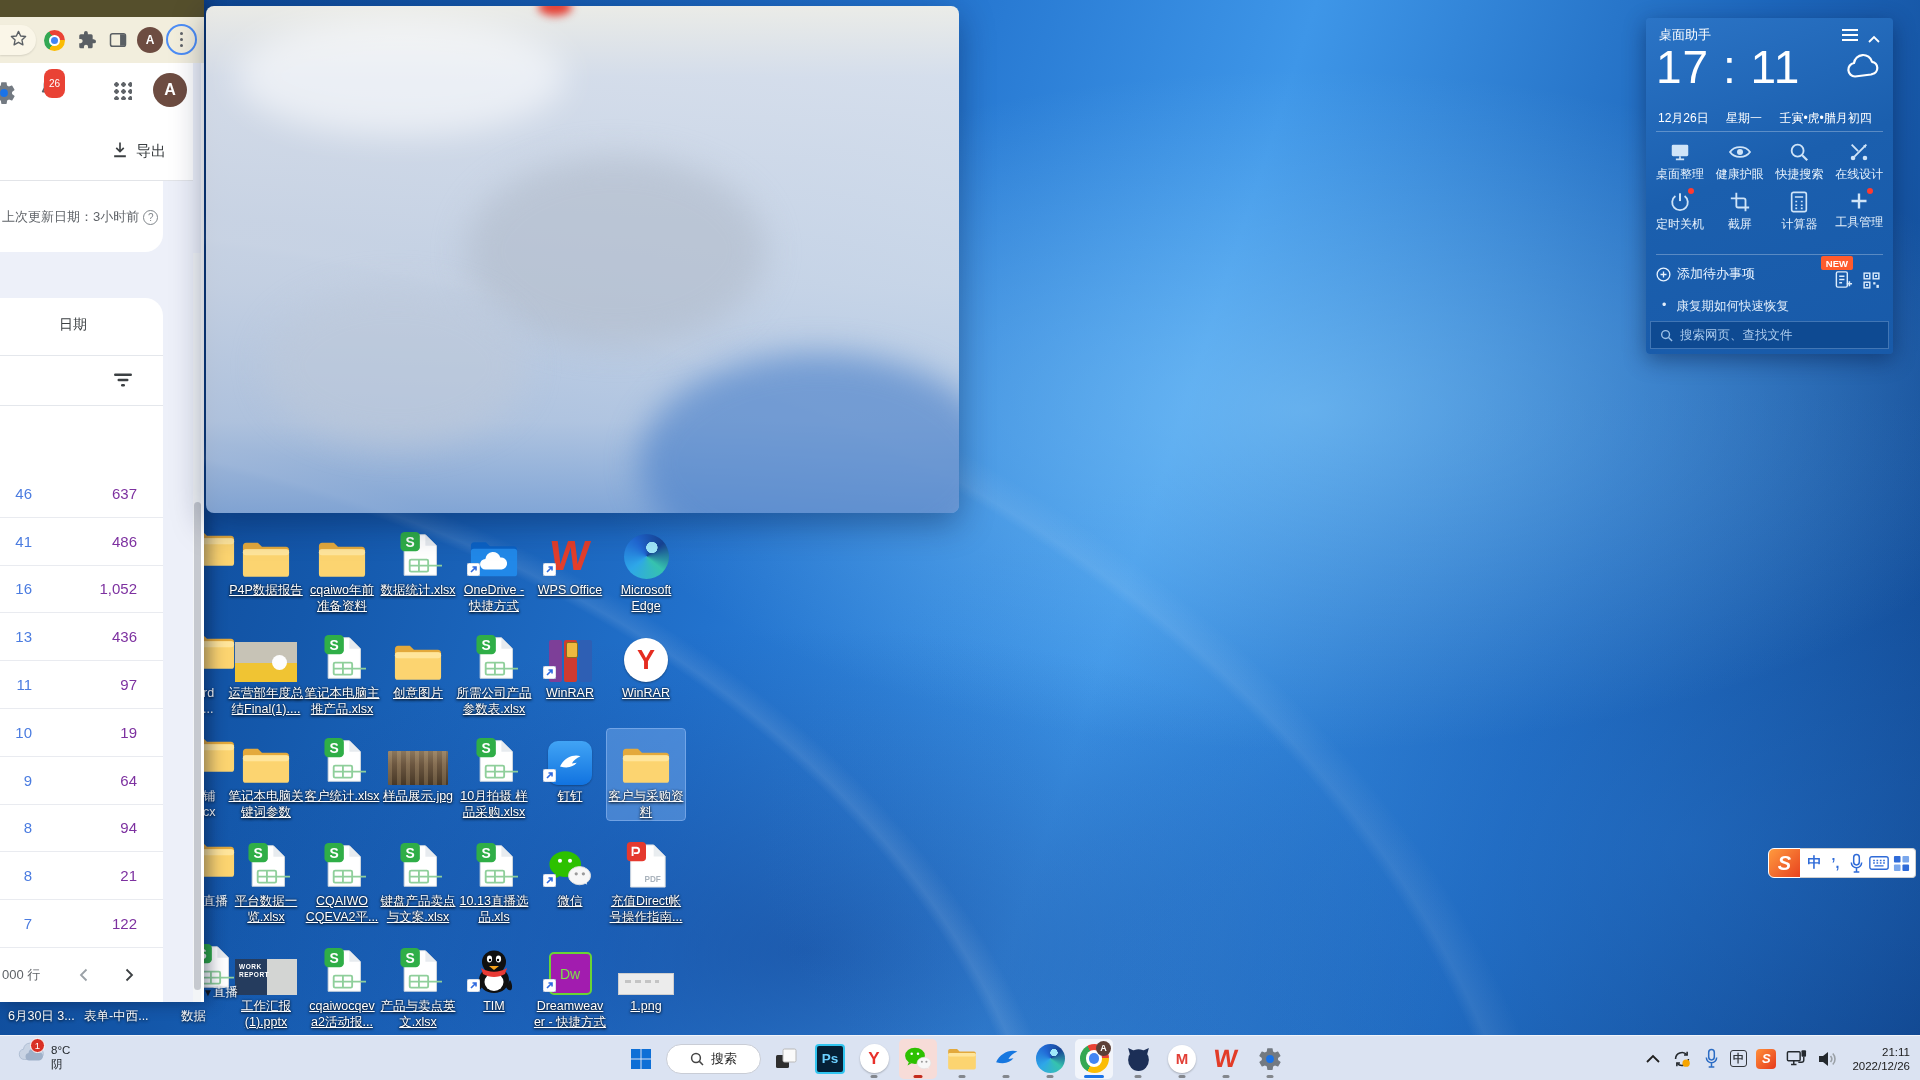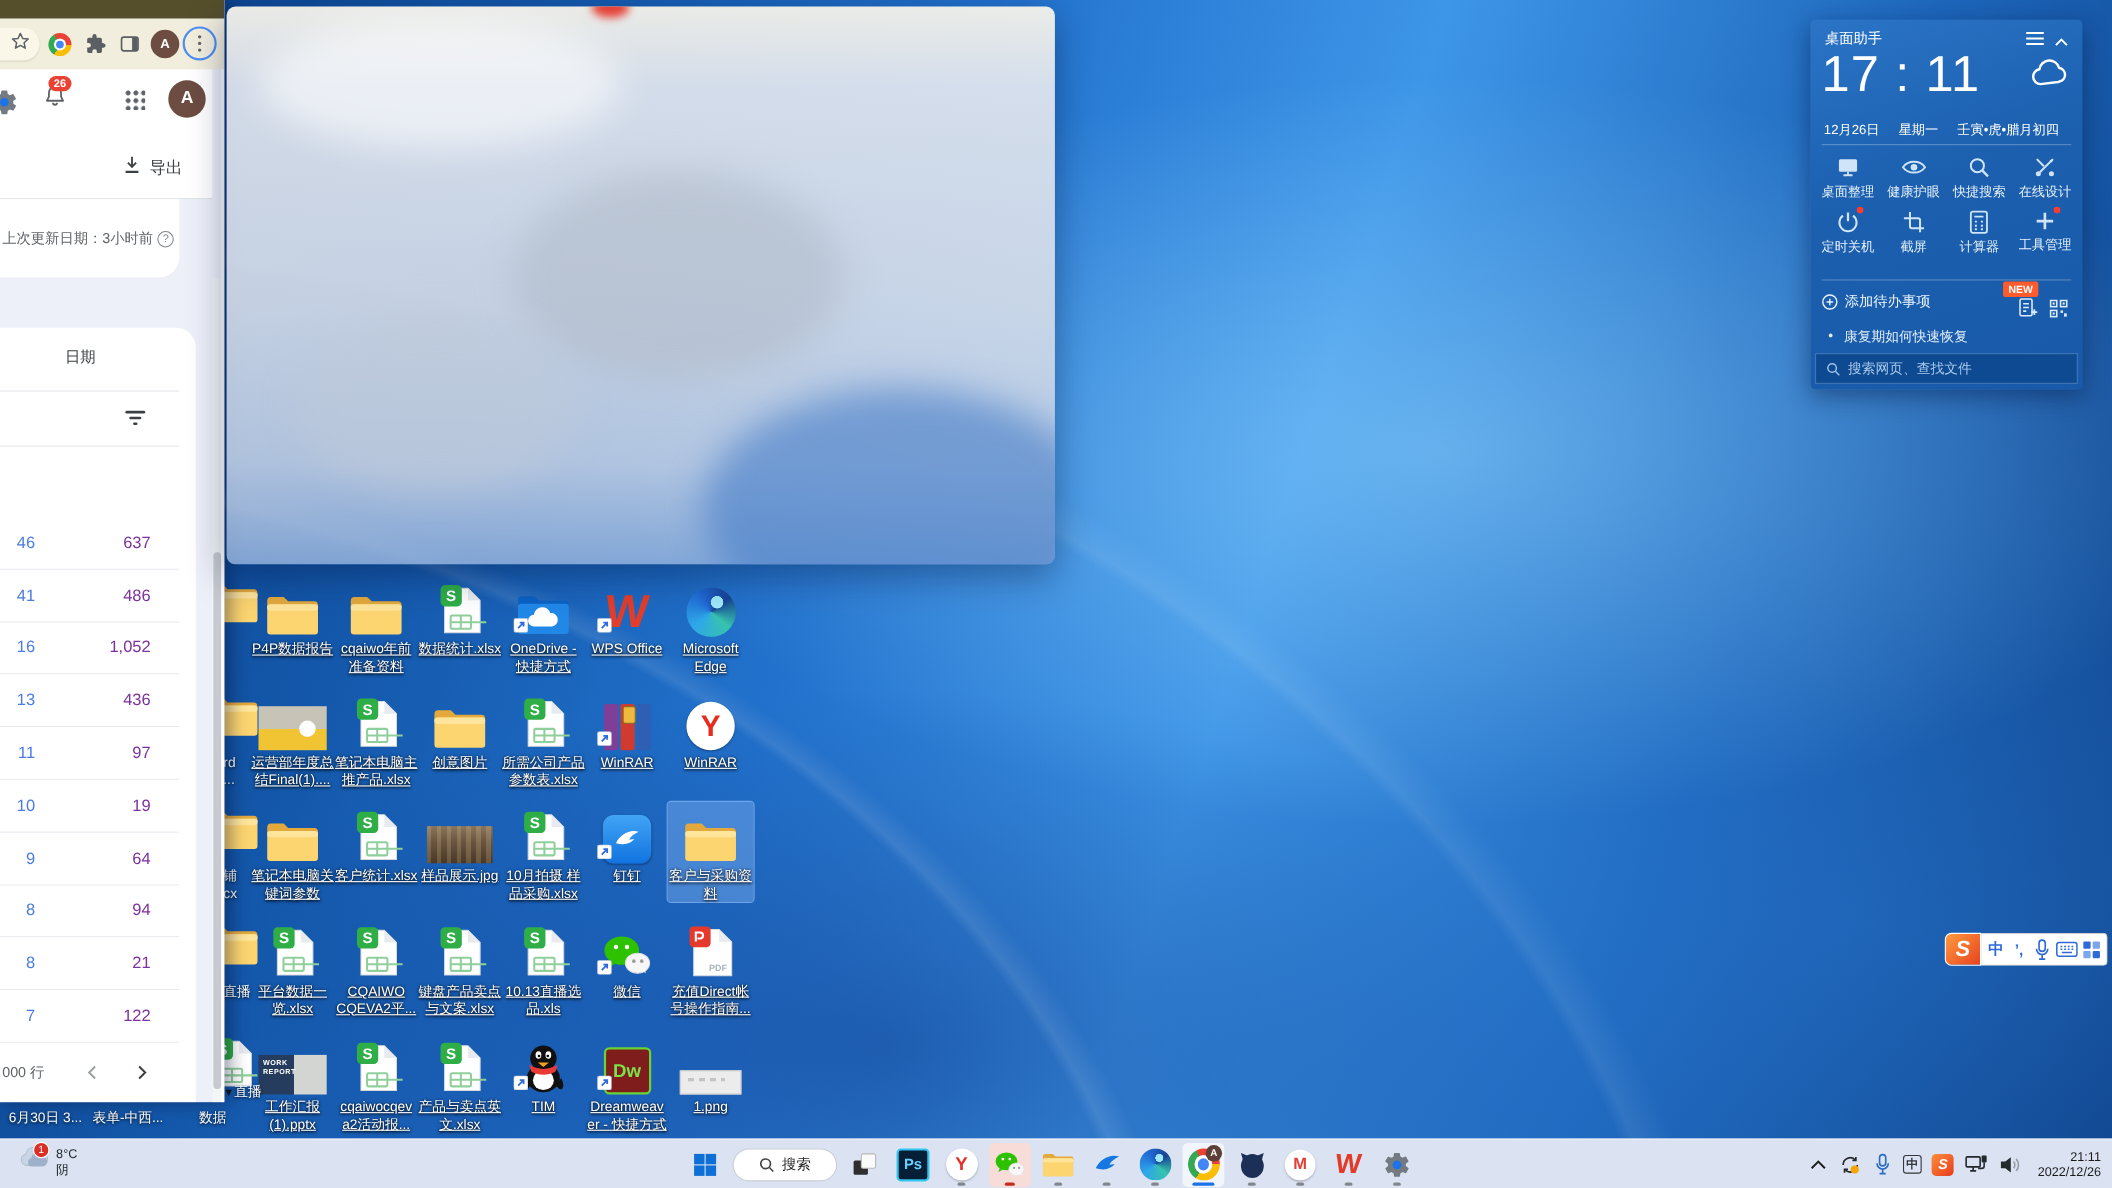--- a/index.html
+++ b/index.html
@@ -36,22 +36,22 @@
     background:radial-gradient(circle at 62% 30%, #9fe8fa 0 13%, transparent 14%),
       conic-gradient(from 130deg,#36c3ae,#2ea7e8 28%,#2169d6 55%,#174494 78%,#36c3ae 100%);}
   .winrar-ic{display:flex;gap:2px;position:relative;height:44px;align-items:flex-end;}
   .winrar-ic i{width:13px;height:42px;border-radius:2px;display:block;}
   .winrar-ic .buckle{position:absolute;left:17px;top:4px;width:12px;height:16px;background:#efb93f;
     border:1.5px solid #8a6b1d;border-radius:2px;}
   .ya-big{width:44px;height:44px;border-radius:50%;background:#fff;color:#e52c20;font-weight:800;
     font-size:27px;display:flex;align-items:center;justify-content:center;box-shadow:0 1px 2px rgba(0,0,0,.35);}
   .dd-tile{width:44px;height:44px;border-radius:10px;background:linear-gradient(180deg,#41a4f5,#1173e0);
     display:flex;align-items:center;justify-content:center;box-shadow:0 1px 2px rgba(0,0,0,.3);}
-  .dw-tile{width:43px;height:43px;background:#7f1d1d;border:2.5px solid #6ad435;border-radius:5px;
-    color:#7ce24a;font-weight:bold;font-size:17px;display:flex;align-items:center;justify-content:center;}
+  .dw-tile{width:43px;height:43px;background:#a21caf;border:2.5px solid #6ad435;border-radius:5px;
+    color:#7ce24a;font-weight:normal;font-size:14px;display:flex;align-items:center;justify-content:center;}
   .thumb-photo{width:60px;height:34px;border-radius:1px;
     background:repeating-linear-gradient(90deg,rgba(240,210,160,.20) 0 4px,transparent 4px 9px),
     linear-gradient(180deg,#8a765c 0%,#6b5640 40%,#473826 100%);}
   .thumb-report{width:62px;height:40px;position:relative;
     background:linear-gradient(180deg,#c7c3b6 0 52%,#f0c433 52% 100%);}
   .thumb-report b{position:absolute;right:10px;top:13px;width:15px;height:15px;border-radius:50%;background:#fdfdfd;}
   .thumb-work{width:62px;height:36px;position:relative;background:linear-gradient(90deg,#253c5e 0 52%,#d3d5d3 52% 100%);}
   .thumb-work span{position:absolute;left:4px;top:4px;font-size:6.5px;font-weight:bold;color:#fff;
     letter-spacing:.5px;line-height:8px;text-align:left;}
   .thumb-png{width:56px;height:22px;background:#ececec;border:1px solid #cfcfcf;
@@ -67,23 +67,23 @@
   .chr-top{position:absolute;left:0;top:0;right:0;height:17px;background:#554f2c;}
   .chr-bar{position:absolute;left:0;top:17px;right:0;height:46px;background:#f2eedd;}
   .omni{position:absolute;left:0;top:8px;width:36px;height:30px;background:#faf6e8;
     border-radius:0 15px 15px 0;display:flex;align-items:center;justify-content:center;box-shadow:0 1px 2px rgba(0,0,0,.12);}
   .dots3-ring{position:absolute;left:166px;top:7px;width:31px;height:31px;border:2.5px solid #4c8df6;
     border-radius:50%;display:flex;flex-direction:column;align-items:center;justify-content:center;gap:2.5px;}
   .dots3-ring i{width:3.5px;height:3.5px;border-radius:50%;background:#5f6368;display:block;}
   .pg-top{position:absolute;left:0;top:63px;width:193px;height:117px;background:#fff;}
   .hline180{position:absolute;left:0;top:180px;width:193px;height:1px;background:#e2e4e8;}
   .cardA{position:absolute;left:0;top:181px;width:163px;height:71px;background:#fff;border-radius:0 0 18px 0;}
-  .cardB{position:absolute;left:0;top:298px;width:178px;height:704px;background:#fff;border-top-right-radius:18px;}
-  .badge26{position:absolute;left:44px;top:69px;min-width:21px;height:14px;background:#e94235;color:#fff;
-    font-size:10px;font-weight:bold;border-radius:8px;display:flex;align-items:center;justify-content:center;padding:0 3px;}
+  .cardB{position:absolute;left:0;top:298px;width:163px;height:704px;background:#fff;border-top-right-radius:18px;}
+  .badge26{position:absolute;left:44px;top:69px;min-width:21px;height:29px;background:#e94235;color:#fff;
+    font-size:10px;font-weight:normal;border-radius:8px;display:flex;align-items:center;justify-content:center;padding:0 3px;}
   .avatarA{width:34px;height:34px;border-radius:50%;background:#6d4c41;color:#fff;font-size:16px;font-weight:bold;
     display:flex;align-items:center;justify-content:center;}
   .avatarA.small{width:26px;height:26px;font-size:12px;}
   .dots9{width:19px;height:19px;background-image:radial-gradient(#5f6368 2px,transparent 2.5px);background-size:7px 7px;}
   .export-row{position:absolute;left:110px;top:140px;display:flex;align-items:center;gap:6px;cursor:pointer;}
   .export-row span{font-size:15px;color:#3c4043;}
   .updated{position:absolute;left:2px;top:208px;font-size:13px;color:#5f6368;display:flex;align-items:center;gap:4px;}
   .help-circ{width:15px;height:15px;border:1.4px solid #80868b;border-radius:50%;color:#80868b;font-size:10px;
     display:inline-flex;align-items:center;justify-content:center;}
   .hd-date{position:absolute;left:0;top:8px;width:146px;height:36px;line-height:36px;text-align:center;

